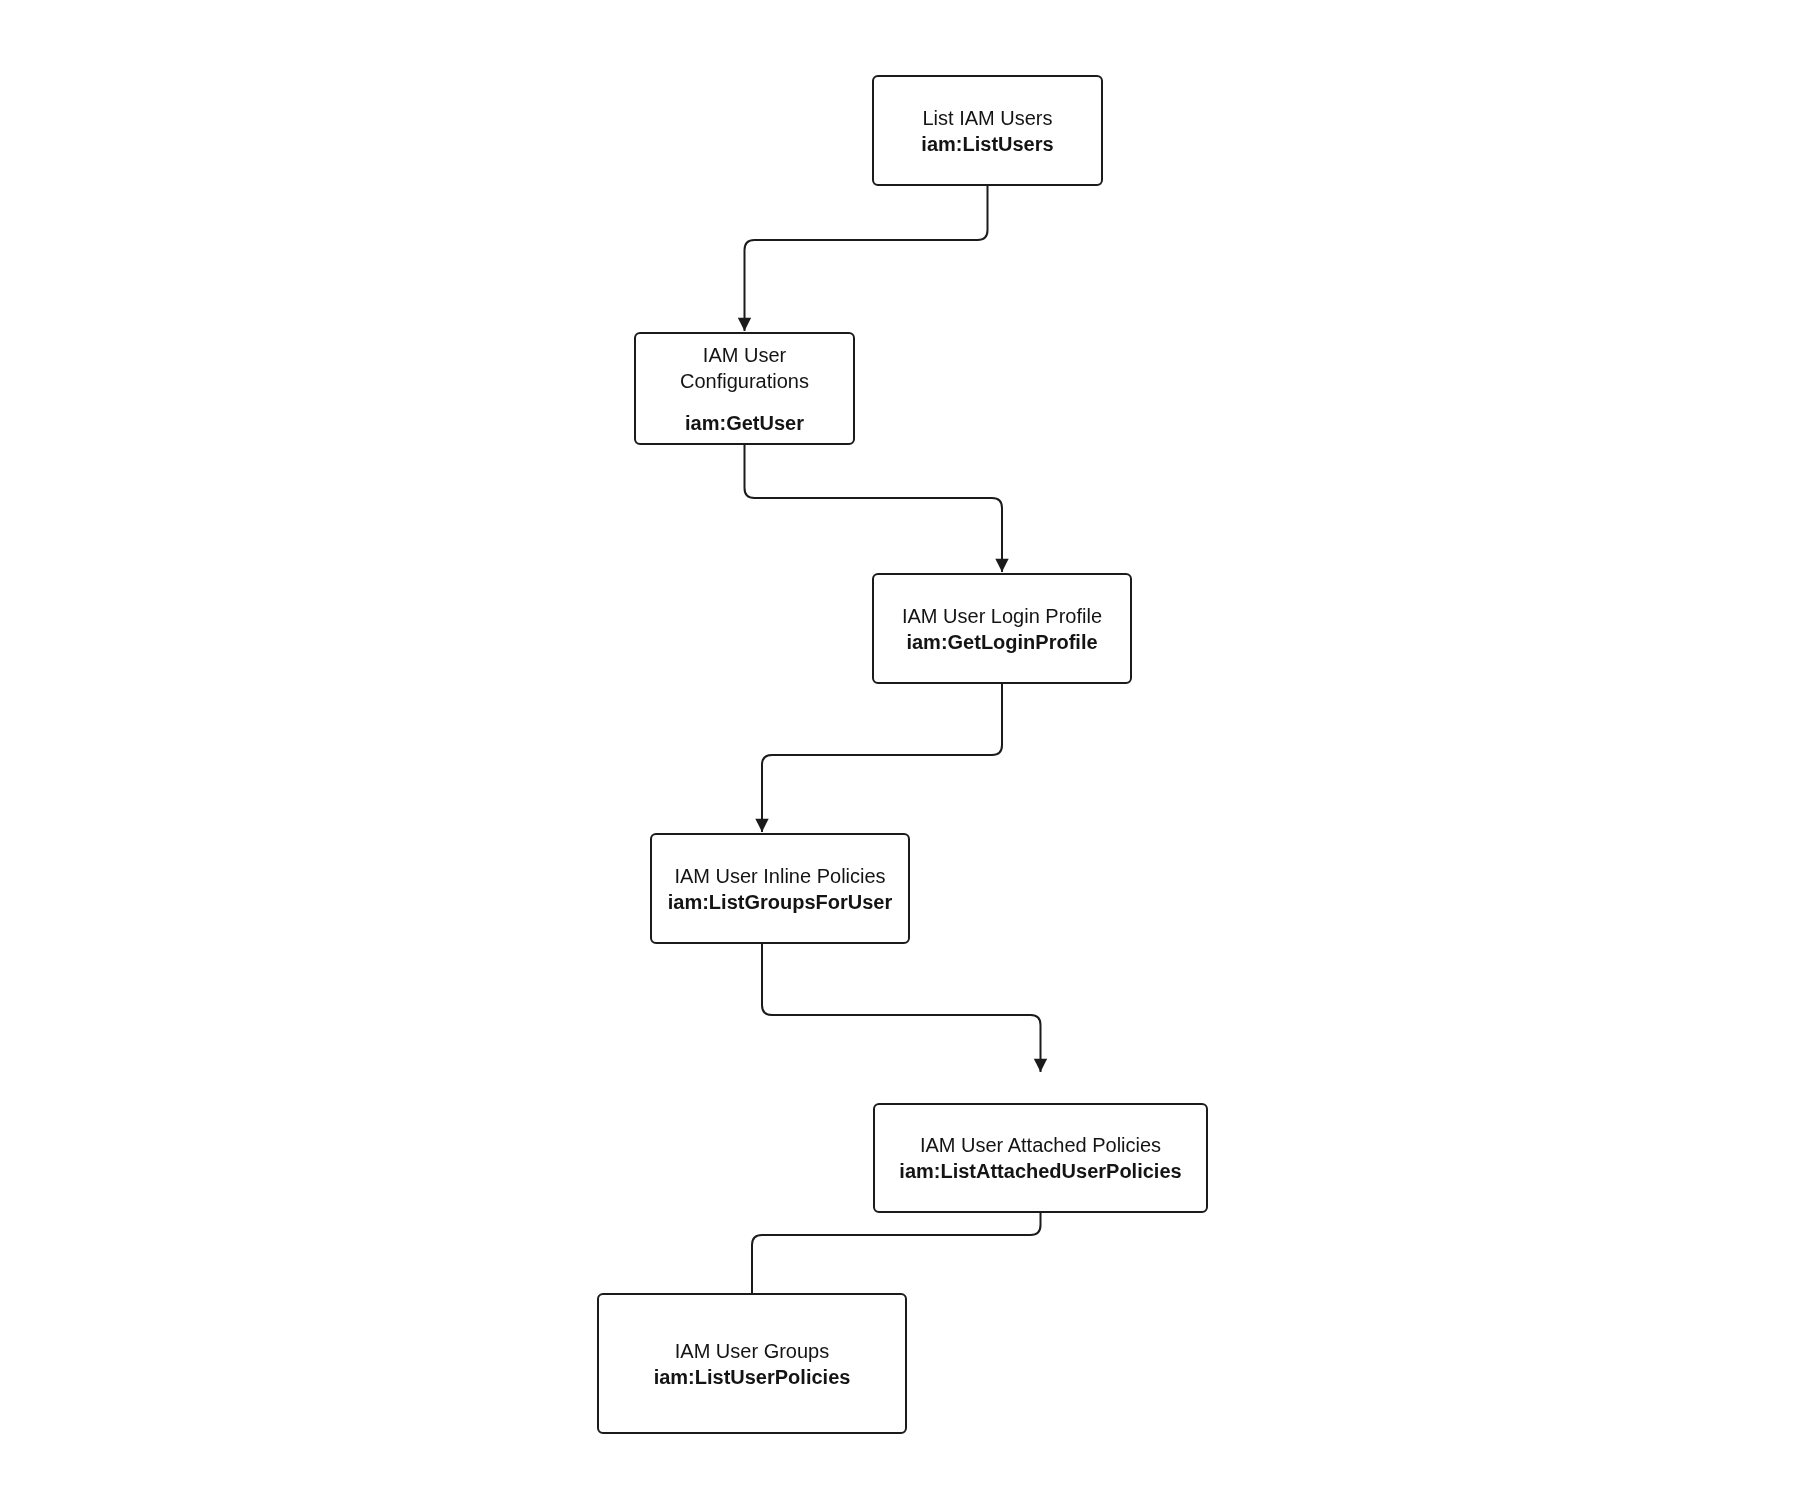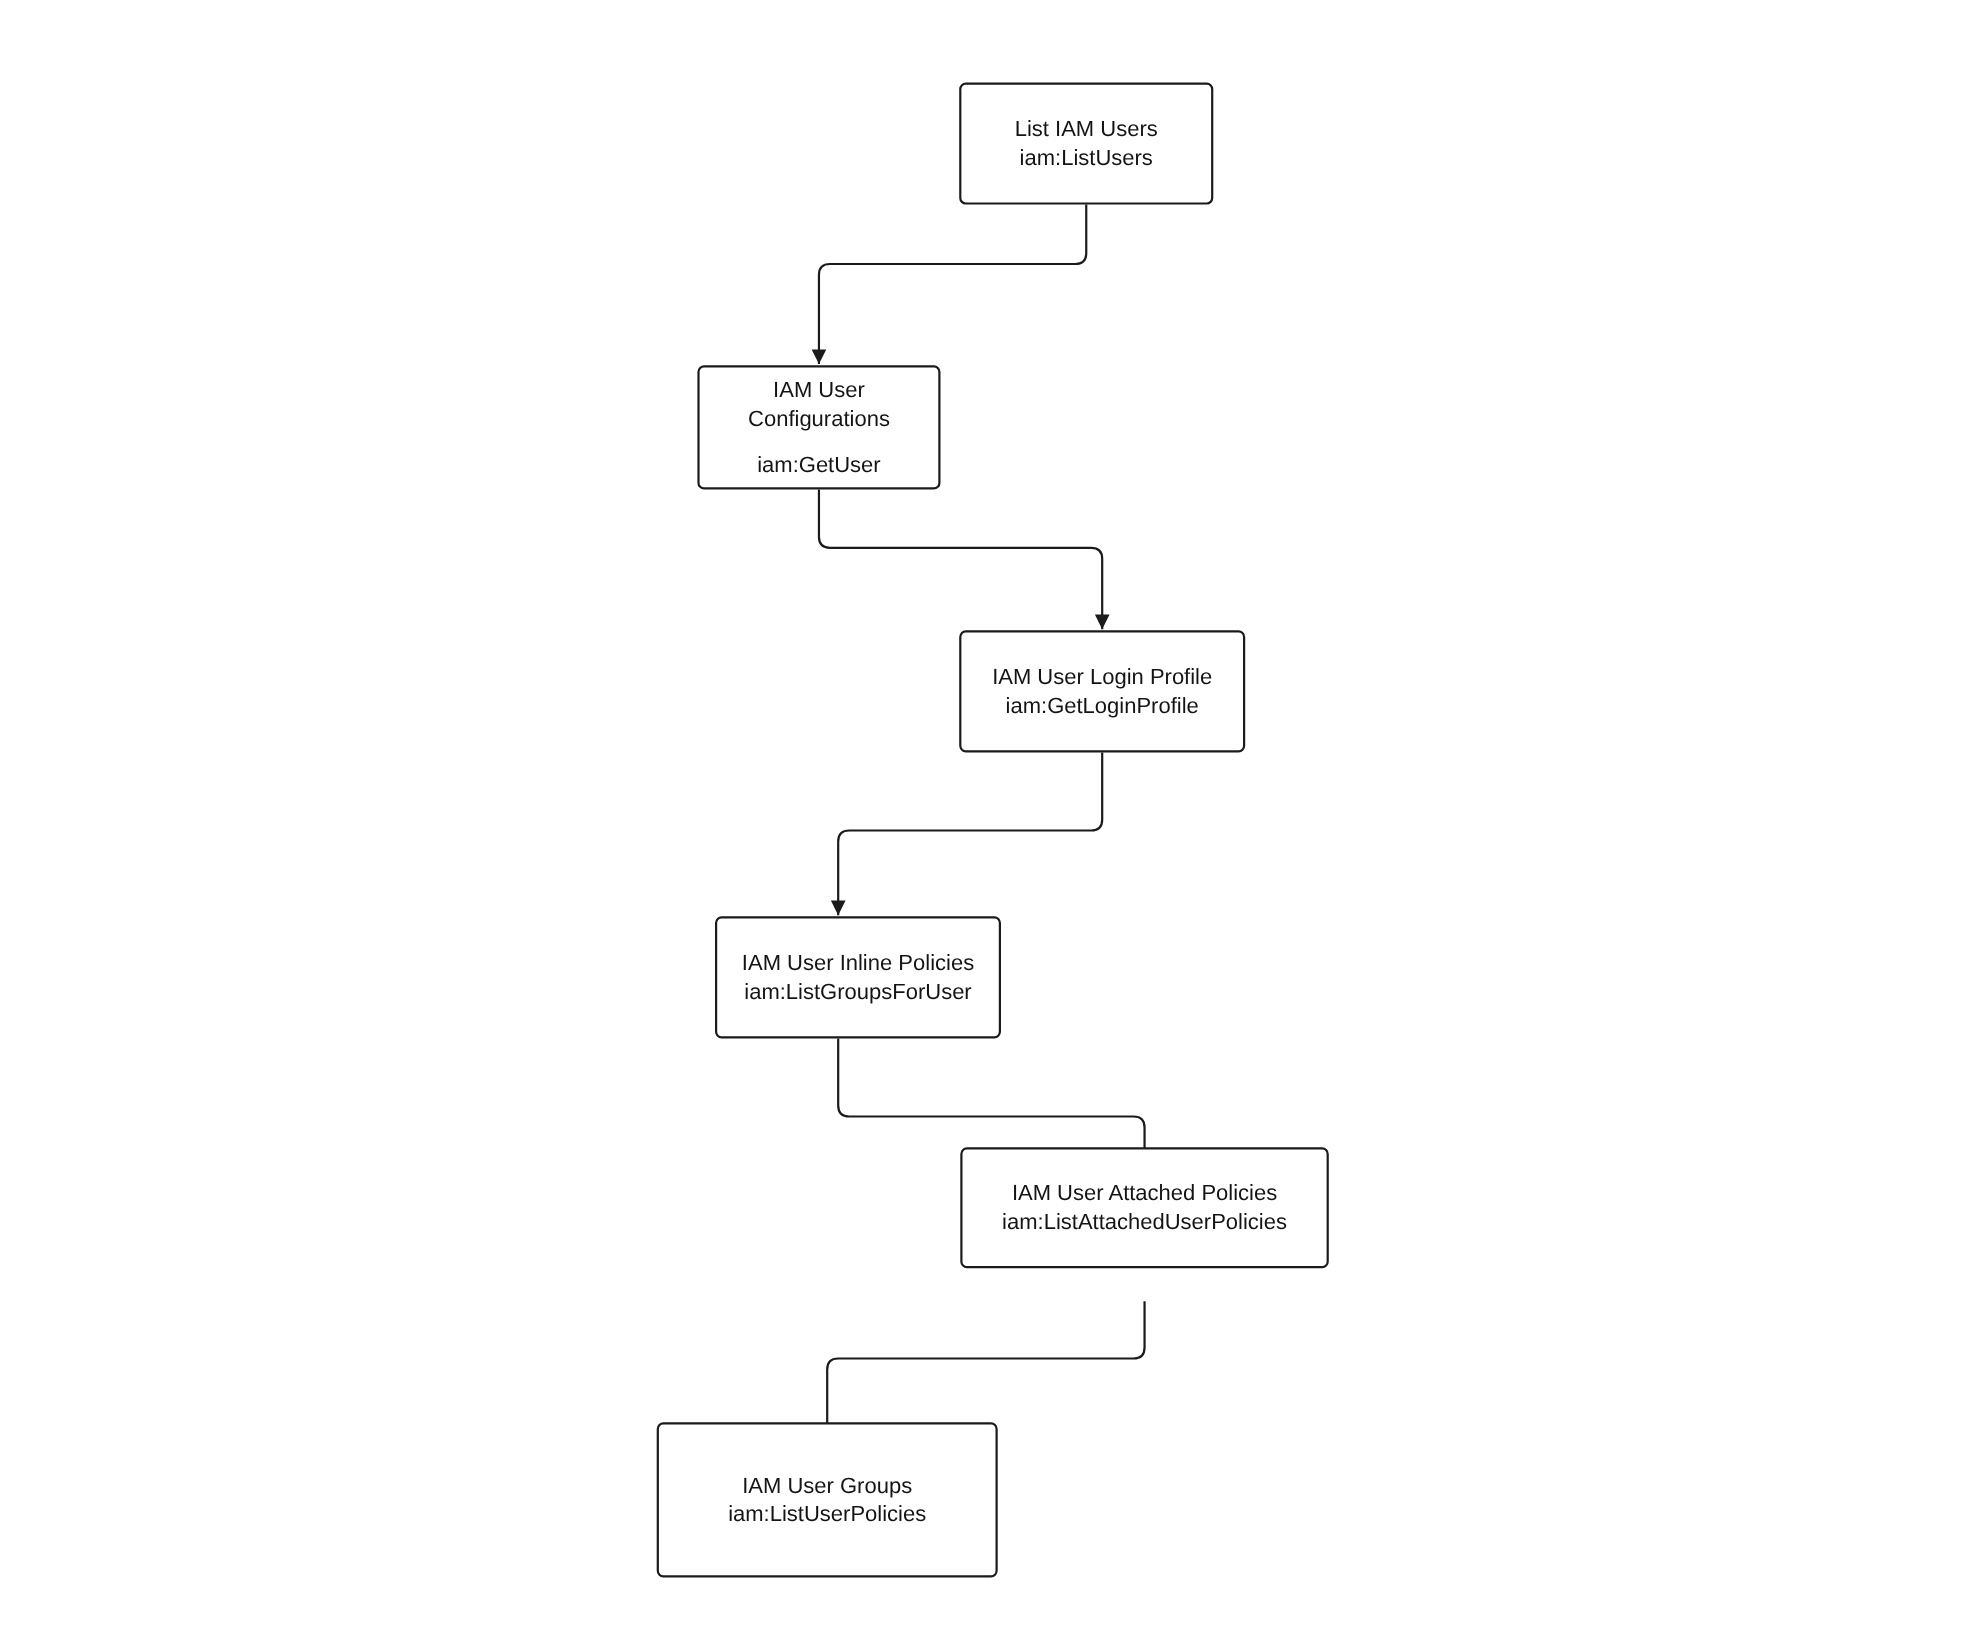--- a/index.html
+++ b/index.html
@@ -31,21 +31,21 @@
     flex-direction: column;
     align-items: center;
     justify-content: center;
     text-align: center;
     color: #141414;
     font-size: 20px;
     line-height: 26px;
     padding: 4px 8px;
   }
   .node-title { white-space: pre-line; font-weight: 400; }
-  .node-action { font-weight: 400; }
+  .node-action { font-weight: 700; }
 </style>
 </head>
 <body>
 
 <div class="canvas">
   <svg class="edge-layer" xmlns="http://www.w3.org/2000/svg">
     <defs>
       <marker id="arrowhead" viewBox="0 0 12 12" refX="11" refY="6" markerWidth="8" markerHeight="8" orient="auto-start-reverse">
         <path d="M1,1 L11,6 L1,11 Z" fill="#1b1b1b"></path>
       </marker>
@@ -69,21 +69,21 @@
     <div class="node-action">iam:GetUser</div>
   </div>
       <div class="node" style="left: 872px; top: 573px; width: 260px; height: 111px; border-color: rgb(27, 27, 27); color: rgb(20, 20, 20);">
     <div class="node-title">IAM User Login Profile</div>
     <div class="node-action">iam:GetLoginProfile</div>
   </div>
       <div class="node" style="left: 632px; top: 833px; width: 260px; height: 111px; border-color: rgb(27, 27, 27); color: rgb(20, 20, 20); margin-left: 18px;">
     <div class="node-title">IAM User Inline Policies</div>
     <div class="node-action">iam:ListGroupsForUser</div>
   </div>
-      <div class="node" style="left: 873px; top: 1043px; width: 335px; height: 110px; border-color: rgb(27, 27, 27); color: rgb(20, 20, 20); align-items: center;">
+      <div class="node" style="left: 873px; top: 1103px; width: 335px; height: 110px; border-color: rgb(27, 27, 27); color: rgb(20, 20, 20); align-items: center;">
     <div class="node-title">IAM User Attached Policies</div>
     <div class="node-action">iam:ListAttachedUserPolicies</div>
   </div>
       <div class="node" style="left: 597px; top: 1293px; width: 310px; height: 141px; border-color: rgb(27, 27, 27); color: rgb(20, 20, 20); text-align: center;">
     <div class="node-title">IAM User Groups</div>
     <div class="node-action">iam:ListUserPolicies</div>
   </div>
     </div>
 </div>
 

